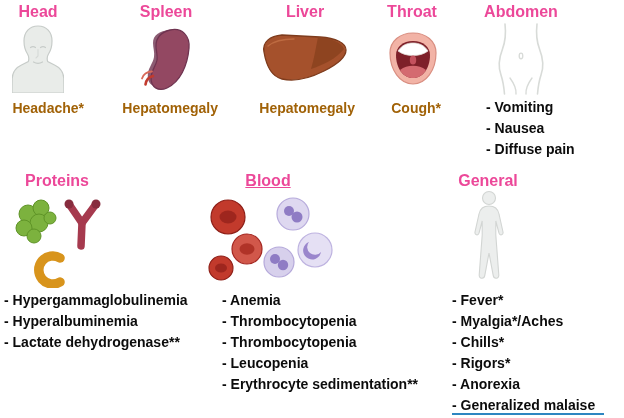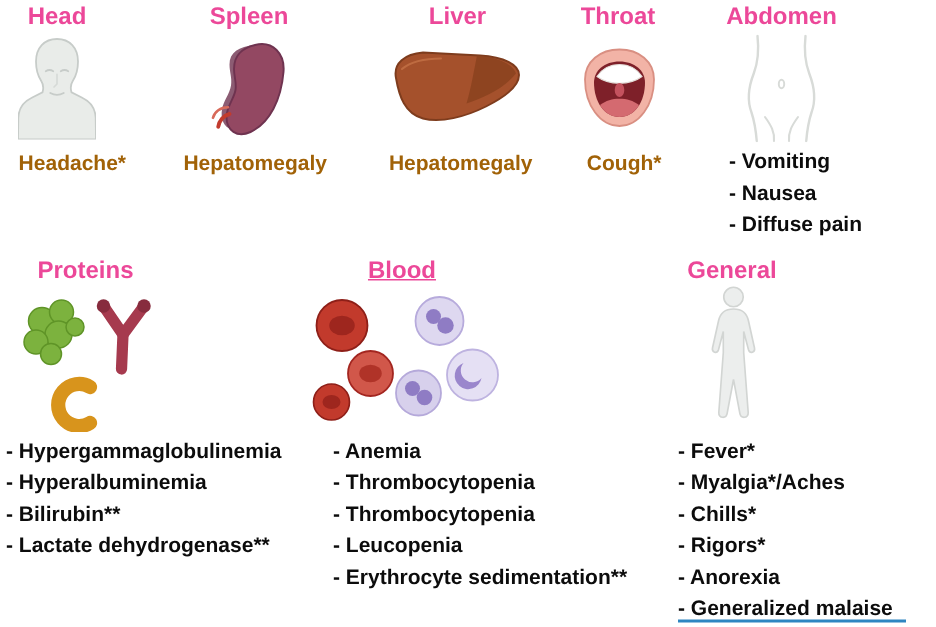--- a/index.html
+++ b/index.html
@@ -127,21 +127,20 @@
   <div class="icon" style="left:468px;top:190px;">
     <svg width="42" height="100" viewBox="0 0 42 100">
       <circle cx="21" cy="8" r="6.5" fill="#eceeed" stroke="#d2d5d3" stroke-width="1.1"></circle>
       <path d="M21 16c6 0 9 3 10 8l4 18c.6 3-3 4.2-4 1.2l-3.2-12.2v14l3 40c.3 4-5 4.4-5.6.4L21 63l-4.2 22.4c-.6 4-5.9 3.6-5.6-.4l3-40v-14L11 43.2c-1 3-4.6 1.8-4-1.2l4-18c1-5 4-8 10-8z" fill="#eceeed" stroke="#d2d5d3" stroke-width="1.1"></path>
     </svg>
   </div>
 
   <div class="list" style="left:4px;top:290px;">
     <div>- Hypergammaglobulinemia</div>
     <div>- Hyperalbuminemia</div>
-    <div>- Bilirubin**</div>
     <div>- Lactate dehydrogenase**</div>
   </div>
 
   <div class="list" style="left:222px;top:290px;">
     <div>- Anemia</div>
     <div>- Thrombocytopenia</div>
     <div>- Thrombocytopenia</div>
     <div>- Leucopenia</div>
     <div>- Erythrocyte sedimentation**</div>
   </div>

